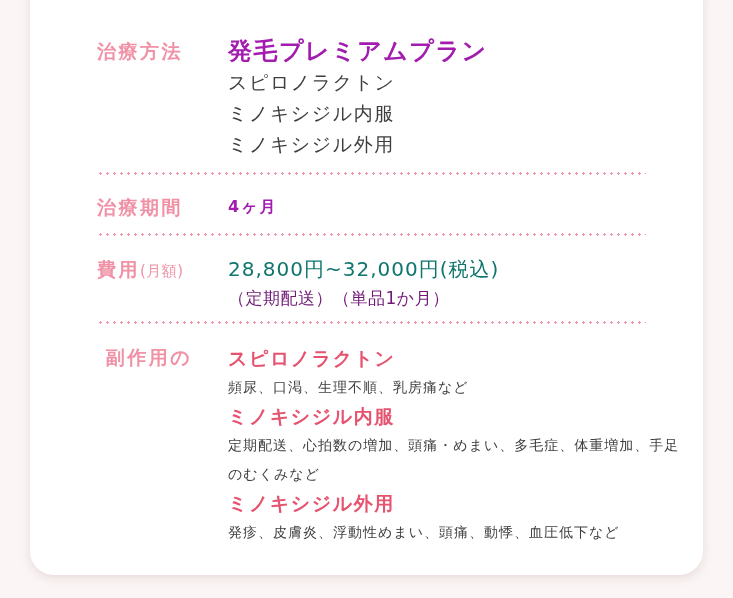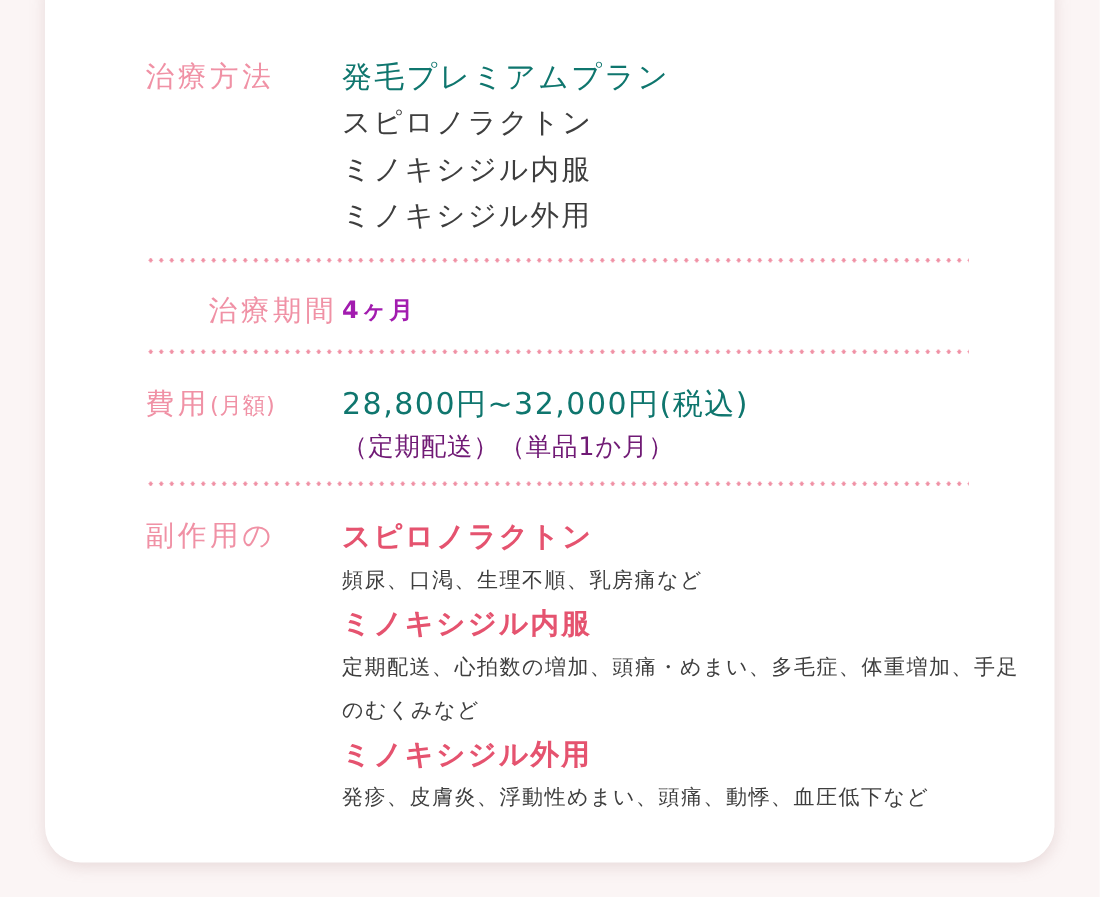--- a/index.html
+++ b/index.html
@@ -37,40 +37,41 @@
   .label-col {
     width: 131px;
     flex-shrink: 0;
   }
   .value-col {
     width: 458px;
   }
   .label {
     color: #f091a5;
     font-size: 19px;
-    font-weight: 400;
+    font-weight: 700;
     letter-spacing: 2.5px;
     line-height: 31px;
   }
   .label-note {
     color: #f091a5;
     font-size: 15px;
     font-weight: 400;
     letter-spacing: 0.5px;
   }
   .label-center {
     width: 104px;
+    text-align: center;
   }
   .label-center .label {
     line-height: 27px;
   }
   .plan-name {
-    color: #0f766e;
-    font-size: 20px;
-    font-weight: 400;
+    color: #a21caf;
+    font-size: 24px;
+    font-weight: 700;
     letter-spacing: 1.5px;
     line-height: 31px;
   }
   .plan-item {
     color: #3e3e3e;
     font-size: 19px;
     letter-spacing: 1.5px;
     line-height: 31px;
   }
   .separator {
@@ -78,21 +79,21 @@
     width: 549px;
     background-image: radial-gradient(circle, #f091a5 1.3px, rgba(0,0,0,0) 1.4px);
     background-size: 7px 3px;
     background-repeat: repeat-x;
     background-position: left center;
   }
   .sep-1 { margin-top: 12px; }
   .sep-2 { margin-top: 14px; }
   .sep-3 { margin-top: 8px; }
   .row-period { margin-top: 20px; }
-  .row-period .label { line-height: 24px; margin-left: 42px; }
+  .row-period .label { line-height: 24px; }
   .period-value {
     color: #a21caf;
     font-size: 16px;
     font-weight: 700;
     letter-spacing: 2px;
     line-height: 24px;
   }
   .row-cost { margin-top: 19px; }
   .row-cost .label { line-height: 29px; text-align: right; }
   .cost-price {

